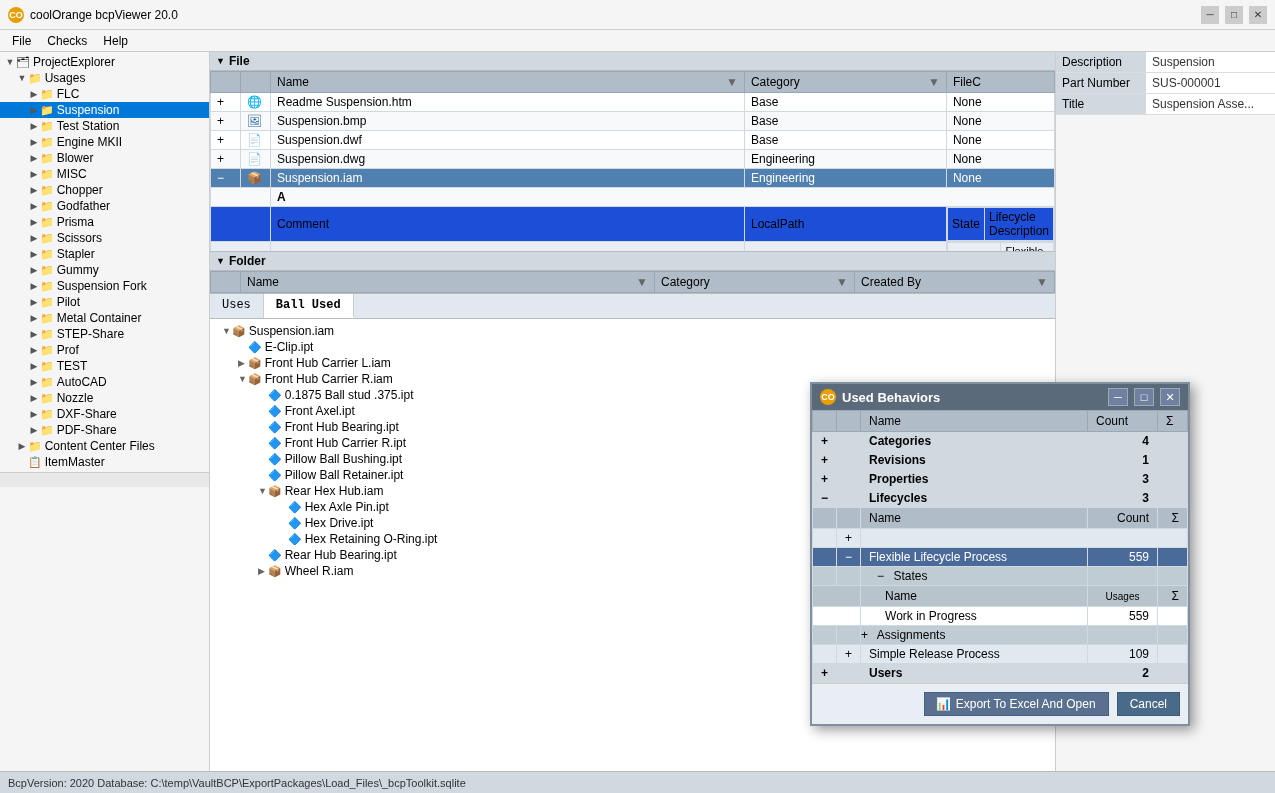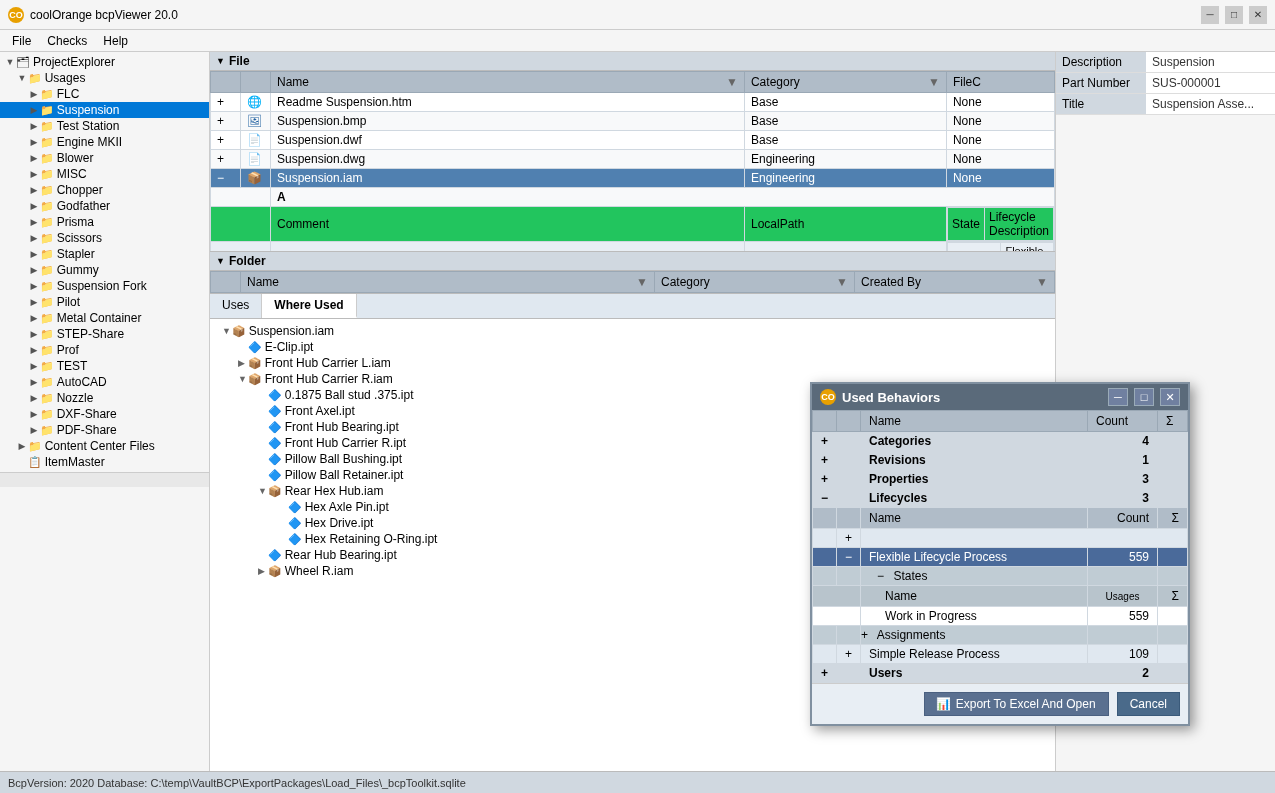--- a/index.html
+++ b/index.html
@@ -43,28 +43,28 @@
     .grid-table tr:nth-child(even) { background: #f8f9fa; }
     .grid-table tr.selected-row { background: #5080b0; color: white; }
 
     .file-section { border-bottom: 1px solid #bbb; }
     .file-table-wrap { overflow: auto; max-height: 180px; }
 
     
     .revision-row { background: #c8d4dc; }
 
     
-    .detail-header { background: #22c55e; }
+    .detail-header { background: #1d4ed8; }
 
     .folder-section { border-bottom: 1px solid #bbb; }
     .folder-table-wrap { overflow: auto; max-height: 60px; }
 
     
     .bottom-area { flex: 1; display: flex; flex-direction: column; min-height: 200px; }
-    .tab-bar { display: flex; background: #e0e8f0; border-bottom: 1px solid #bbb; }
+    .tab-bar { display: flex; background: #e0e8f0; border-bottom: 1px solid #bbb; font-family: Liberation Mono, monospace; }
     .tab { padding: 4px 12px; cursor: pointer; font-size: 12px; border-right: 1px solid #ccc; }
     .tab.active { background: #fff; border-bottom: 2px solid #fff; font-weight: bold; }
     .tab-content { flex: 1; overflow: auto; }
 
     
     .tree-list { padding: 4px 8px; }
     .wu-node { display: flex; align-items: center; padding: 1px 2px; cursor: pointer; }
     .wu-toggle { width: 10px; font-size: 9px; color: #666; }
     .wu-icon { margin-right: 3px; color: #5090d0; font-size: 11px; }
     .wu-icon.orange { color: #e8a000; }
@@ -434,21 +434,21 @@
             </tr>
           </thead>
           <tbody></tbody>
         </table>
       </div>
     </div>
 
     <div class="bottom-area">
       <div class="tab-bar">
         <div class="tab">Uses</div>
-        <div class="tab active">Where Used</div>
+        <div class="tab active">Ball Used</div>
       </div>
       <div class="tab-content">
         <div class="tree-list">
 
           <div class="wu-node" style="padding-left:4px">
             <span class="wu-toggle">▼</span>
             <span class="wu-icon orange">📦</span>
             <span>Suspension.iam</span>
           </div>
 

